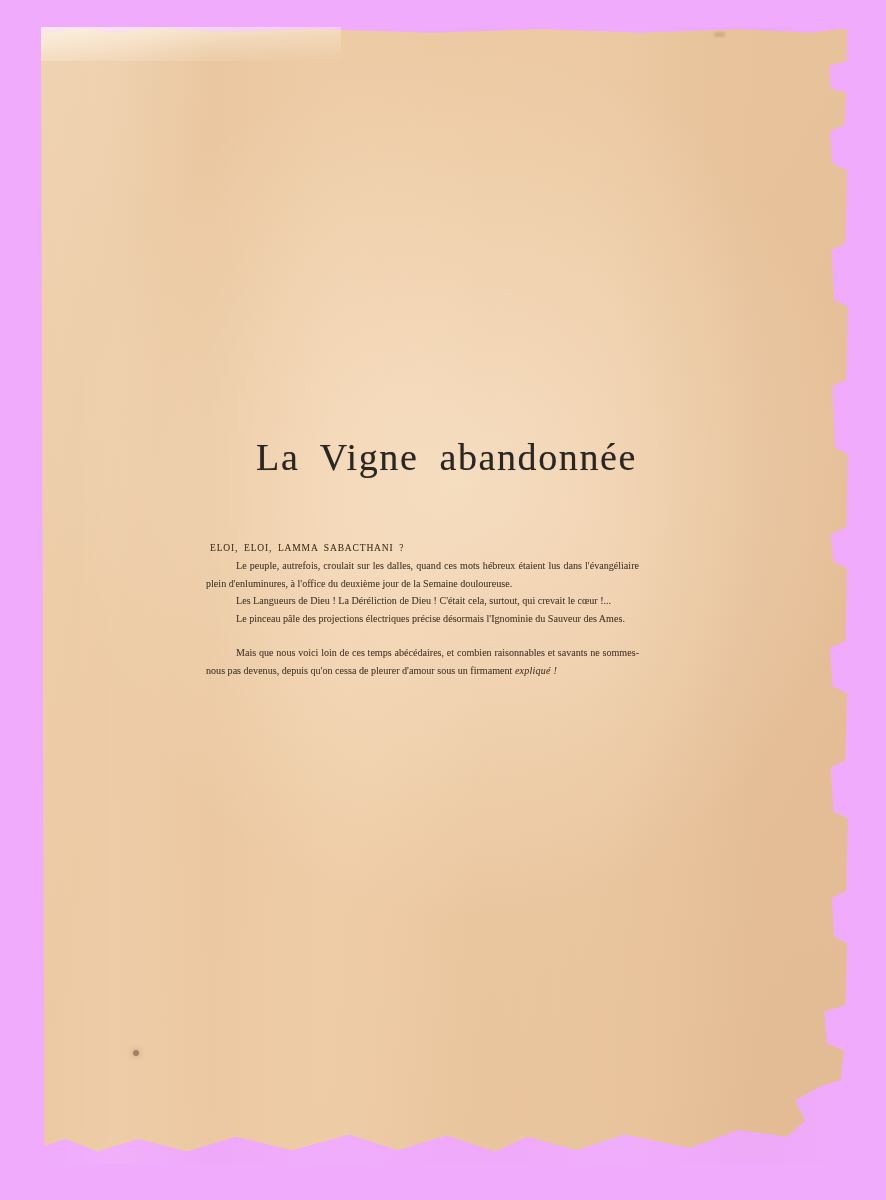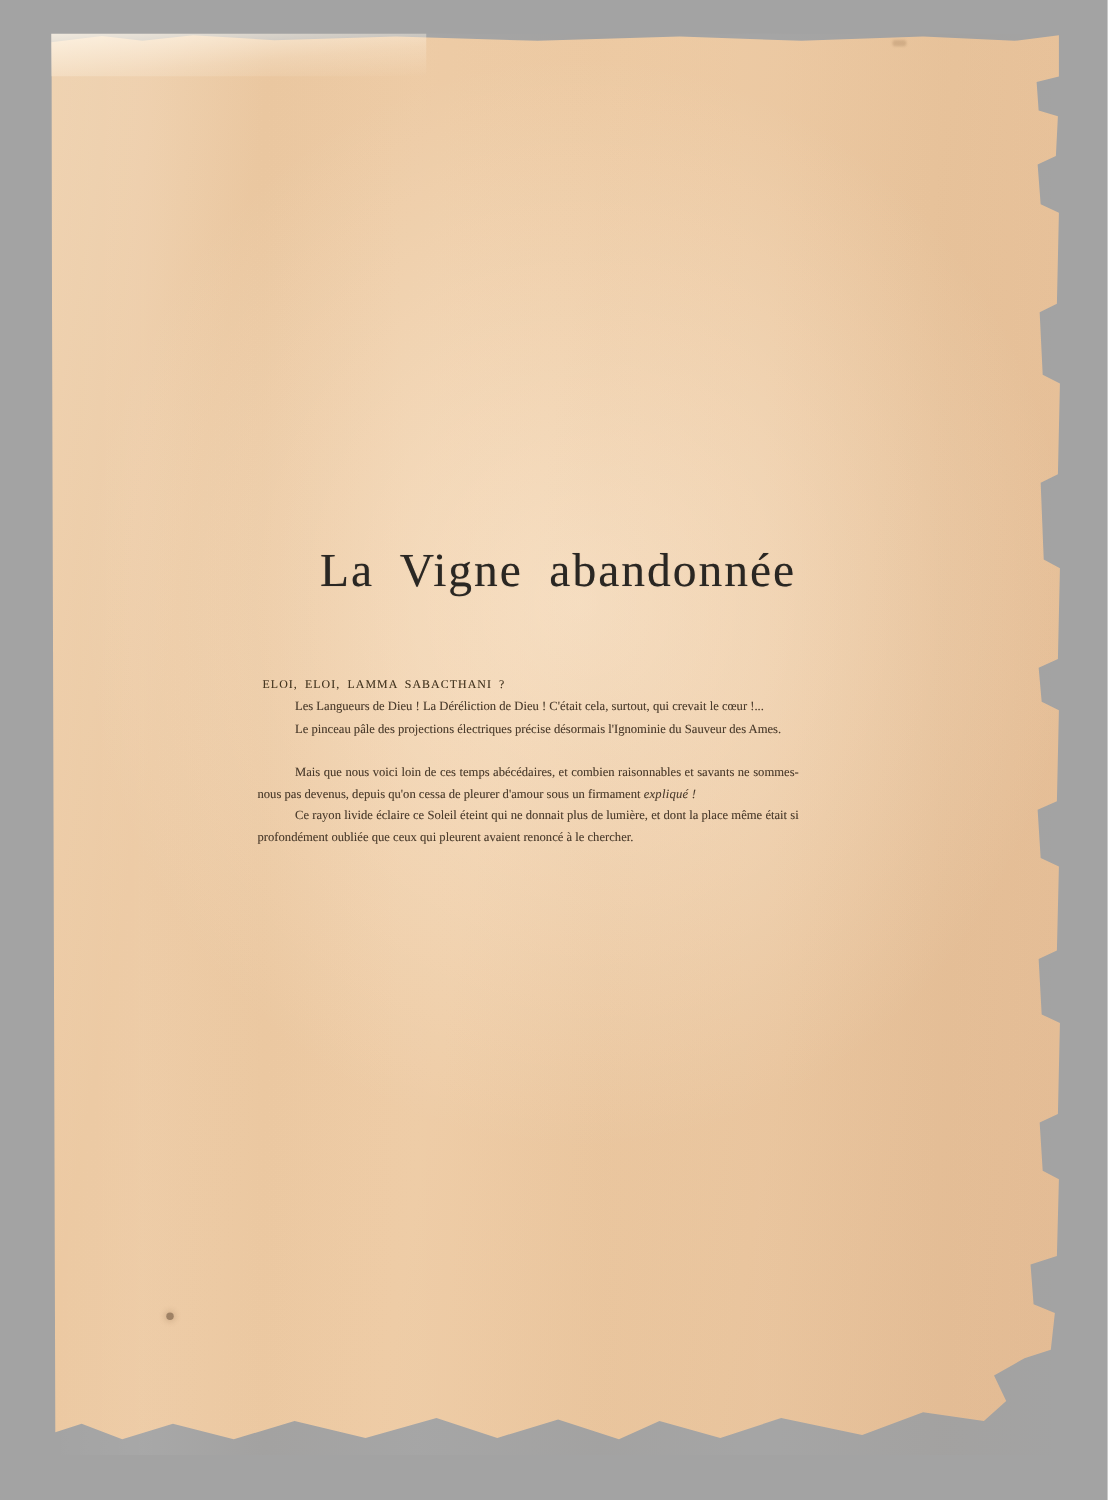--- a/index.html
+++ b/index.html
@@ -11,21 +11,21 @@
     width: 886px;
     height: 1200px;
     overflow: hidden;
     font-family: "Liberation Serif", serif;
   }
 
   #scan-root {
     position: relative;
     width: 886px;
     height: 1200px;
-    background: #a3a3a3;
+    background: #f0abfc;
   }
 
   
   .paper-wrap {
     position: absolute;
     left: 0; top: 0;
     width: 886px;
     height: 1200px;
   }
 
@@ -185,27 +185,27 @@
   </div>
 
   <div class="content">
 
     <h1 class="doc-title">La  Vigne  abandonnée</h1>
 
     <div class="textblock">
 
       <p class="scripture-line">ELOI, ELOI, LAMMA SABACTHANI ?</p>
 
+      <p class="para">Le peuple, autrefois, croulait sur les dalles, quand ces mots hébreux étaient lus dans l'évangéliaire plein d'enluminures, à l'office du deuxième jour de la Semaine douloureuse.</p>
 
 
 
       <p class="para">Les Langueurs de Dieu ! La Déréliction de Dieu ! C'était cela, surtout, qui crevait le cœur !...</p>
 
       <p class="para">Le pinceau pâle des projections électriques précise désormais l'Ignominie du Sauveur des Ames.</p>
 
       <p class="para gap-before"><span>Mais que nous voici loin de ces temps abécédaires, et combien raisonnables et savants ne sommes-nous pas devenus, depuis qu'on cessa de pleurer d'amour sous un firmament </span><span class="ital">expliqué !</span></p>
 
-      <p class="para">Ce rayon livide éclaire ce Soleil éteint qui ne donnait plus de lumière, et dont la place même était si profondément oubliée que ceux qui pleurent avaient renoncé à le chercher.</p>
 
 
     </div>
   </div>
 </div>
 
 </body></html>

